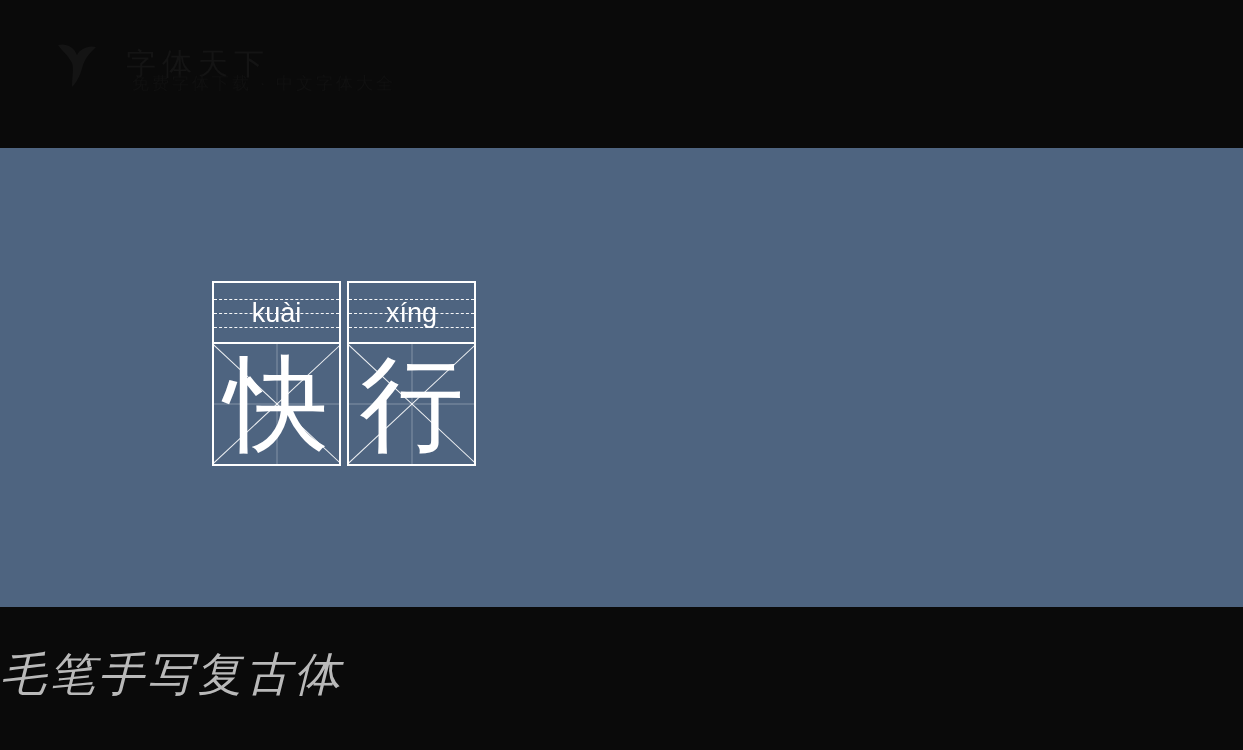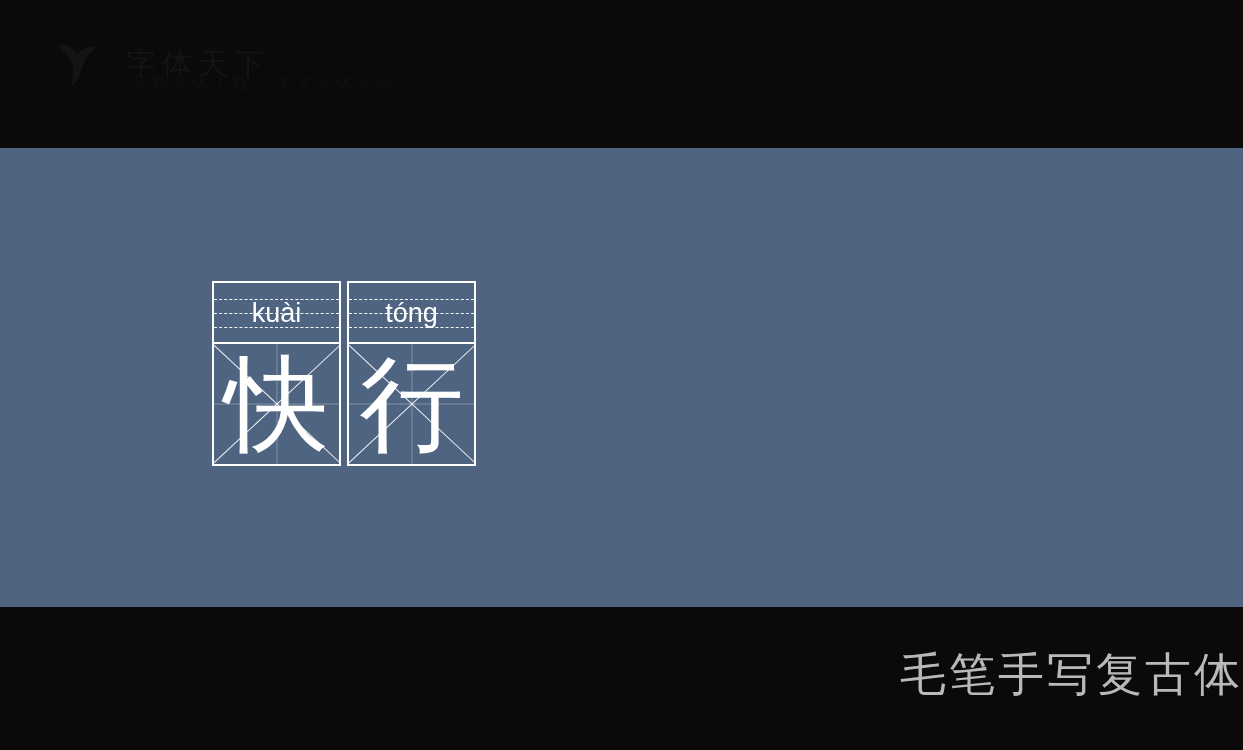--- a/index.html
+++ b/index.html
@@ -175,27 +175,28 @@
     top: 607px;
     width: 1243px;
     height: 143px;
     background: #0a0a0a;
   }
   .caption {
     position: absolute;
     left: 0;
     right: 0;
     top: 44px;
-    text-align: right;
+    text-align: left;
     color: #b9b9b9;
     font-size: 46px;
     line-height: 1;
     letter-spacing: 3px;
     font-family: "DejaVu Sans", "Liberation Sans", sans-serif;
     user-select: none;
+    font-style: italic;
   }
 </style>
 </head>
 <body>
 
 <div class="page">
 
   <div class="top-banner">
     <div class="brand-row">
       <span class="brand-logo">
@@ -230,21 +231,21 @@
 
 
 
 
 
       <div class="cell">
         <div class="pinyin-box">
           <div class="guide g1"></div>
           <div class="guide g2"></div>
           <div class="guide g3"></div>
-          <div class="pinyin-text">tóng</div>
+          <div class="pinyin-text">xíng</div>
         </div>
         <div class="char-box">
           <div class="mzg-v"></div>
           <div class="mzg-h"></div>
           <div class="mzg-d d1"></div>
           <div class="mzg-d d2"></div>
           <div class="char-glyph">行</div>
         </div>
       </div>
 

